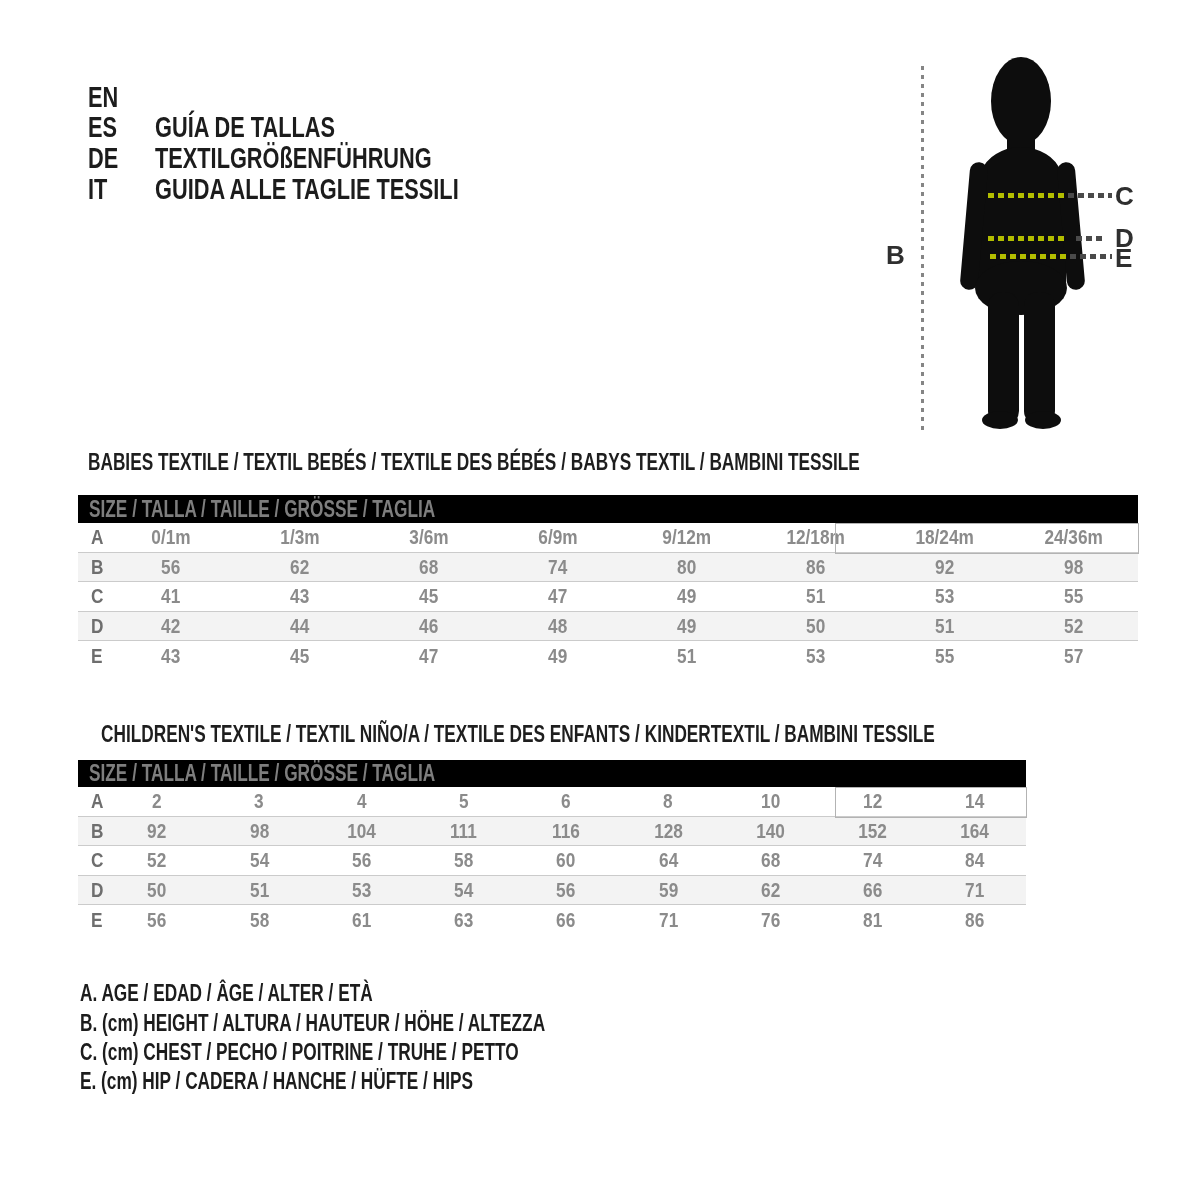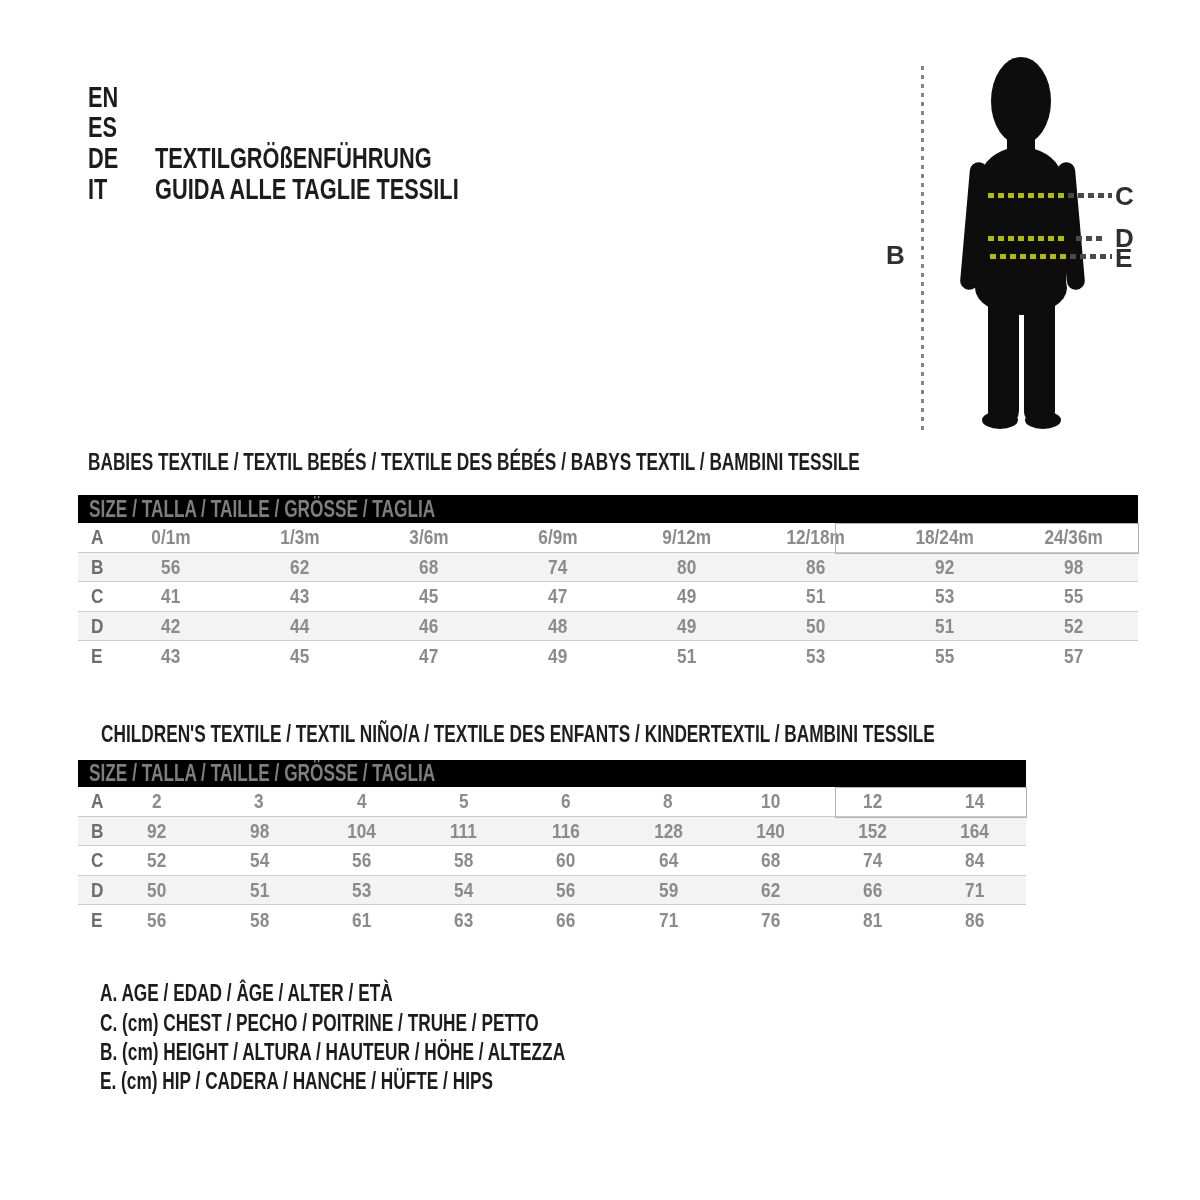--- a/index.html
+++ b/index.html
@@ -47,34 +47,35 @@
   .trow.stripe{background:#f3f3f3;}
   .rlabel{padding-left:13px;color:#6e6e6e;}
   .val{text-align:center;}
   .sc{display:inline-block;transform:scaleX(0.82);}
   .rlabel .sc{transform-origin:0 50%;}
   .hl-box{position:absolute;border:1px solid #b3b3b3;background:transparent;z-index:2;pointer-events:none;}
   .babies .hl-box{left:757px;top:28px;width:302px;height:29px;}
   .children .hl-box{left:757px;top:27px;width:190px;height:29px;}
 
   
-  .mlegend{position:absolute;left:100px;top:979px;}
+  .mlegend{position:absolute;left:80px;top:979px;}
   .mrow{height:29.4px;display:flex;align-items:center;font-size:23px;font-weight:bold;color:#1c1c1c;}
 </style>
 </head>
 <body>
 
 <div class="canvas">
 
   <div class="lang-legend">
       <div class="lrow">
         <span class="code"><span class="cond">EN</span></span>
       </div>
       <div class="lrow">
         <span class="code"><span class="cond">ES</span></span>
+        <span><span class="cond">GUÍA DE TALLAS</span></span>
       </div>
       <div class="lrow">
         <span class="code"><span class="cond">DE</span></span>
         <span><span class="cond">TEXTILGRÖßENFÜHRUNG</span></span>
       </div>
       <div class="lrow">
         <span class="code"><span class="cond">IT</span></span>
         <span><span class="cond">GUIDA ALLE TAGLIE TESSILI</span></span>
       </div>
     </div>
@@ -244,23 +245,23 @@
         </div>
       </div>
     <div class="hl-box"></div>
   </div>
 
   <div class="mlegend">
       <div class="mrow">
         <span class="cond">A. AGE / EDAD / ÂGE / ALTER / ETÀ</span>
       </div>
       <div class="mrow">
+        <span class="cond">B. (cm) HEIGHT / ALTURA / HAUTEUR / HÖHE / ALTEZZA</span>
+      </div>
+      <div class="mrow">
         <span class="cond">C. (cm) CHEST / PECHO / POITRINE / TRUHE / PETTO</span>
       </div>
       <div class="mrow">
-        <span class="cond">B. (cm) HEIGHT / ALTURA / HAUTEUR / HÖHE / ALTEZZA</span>
-      </div>
-      <div class="mrow">
         <span class="cond">E. (cm) HIP / CADERA / HANCHE / HÜFTE / HIPS</span>
       </div>
     </div>
 
 </div>
 
 </body></html>

